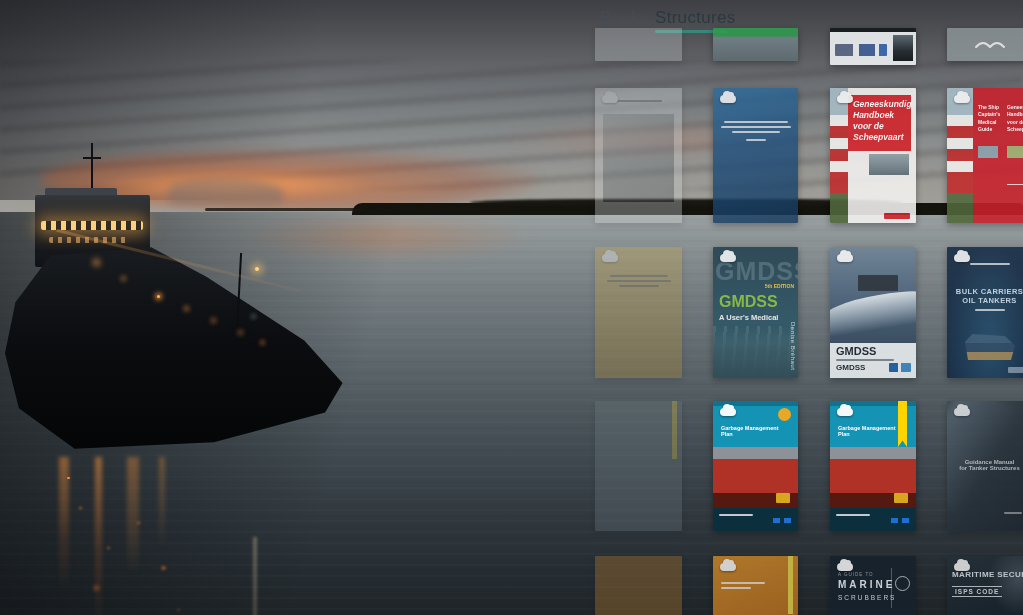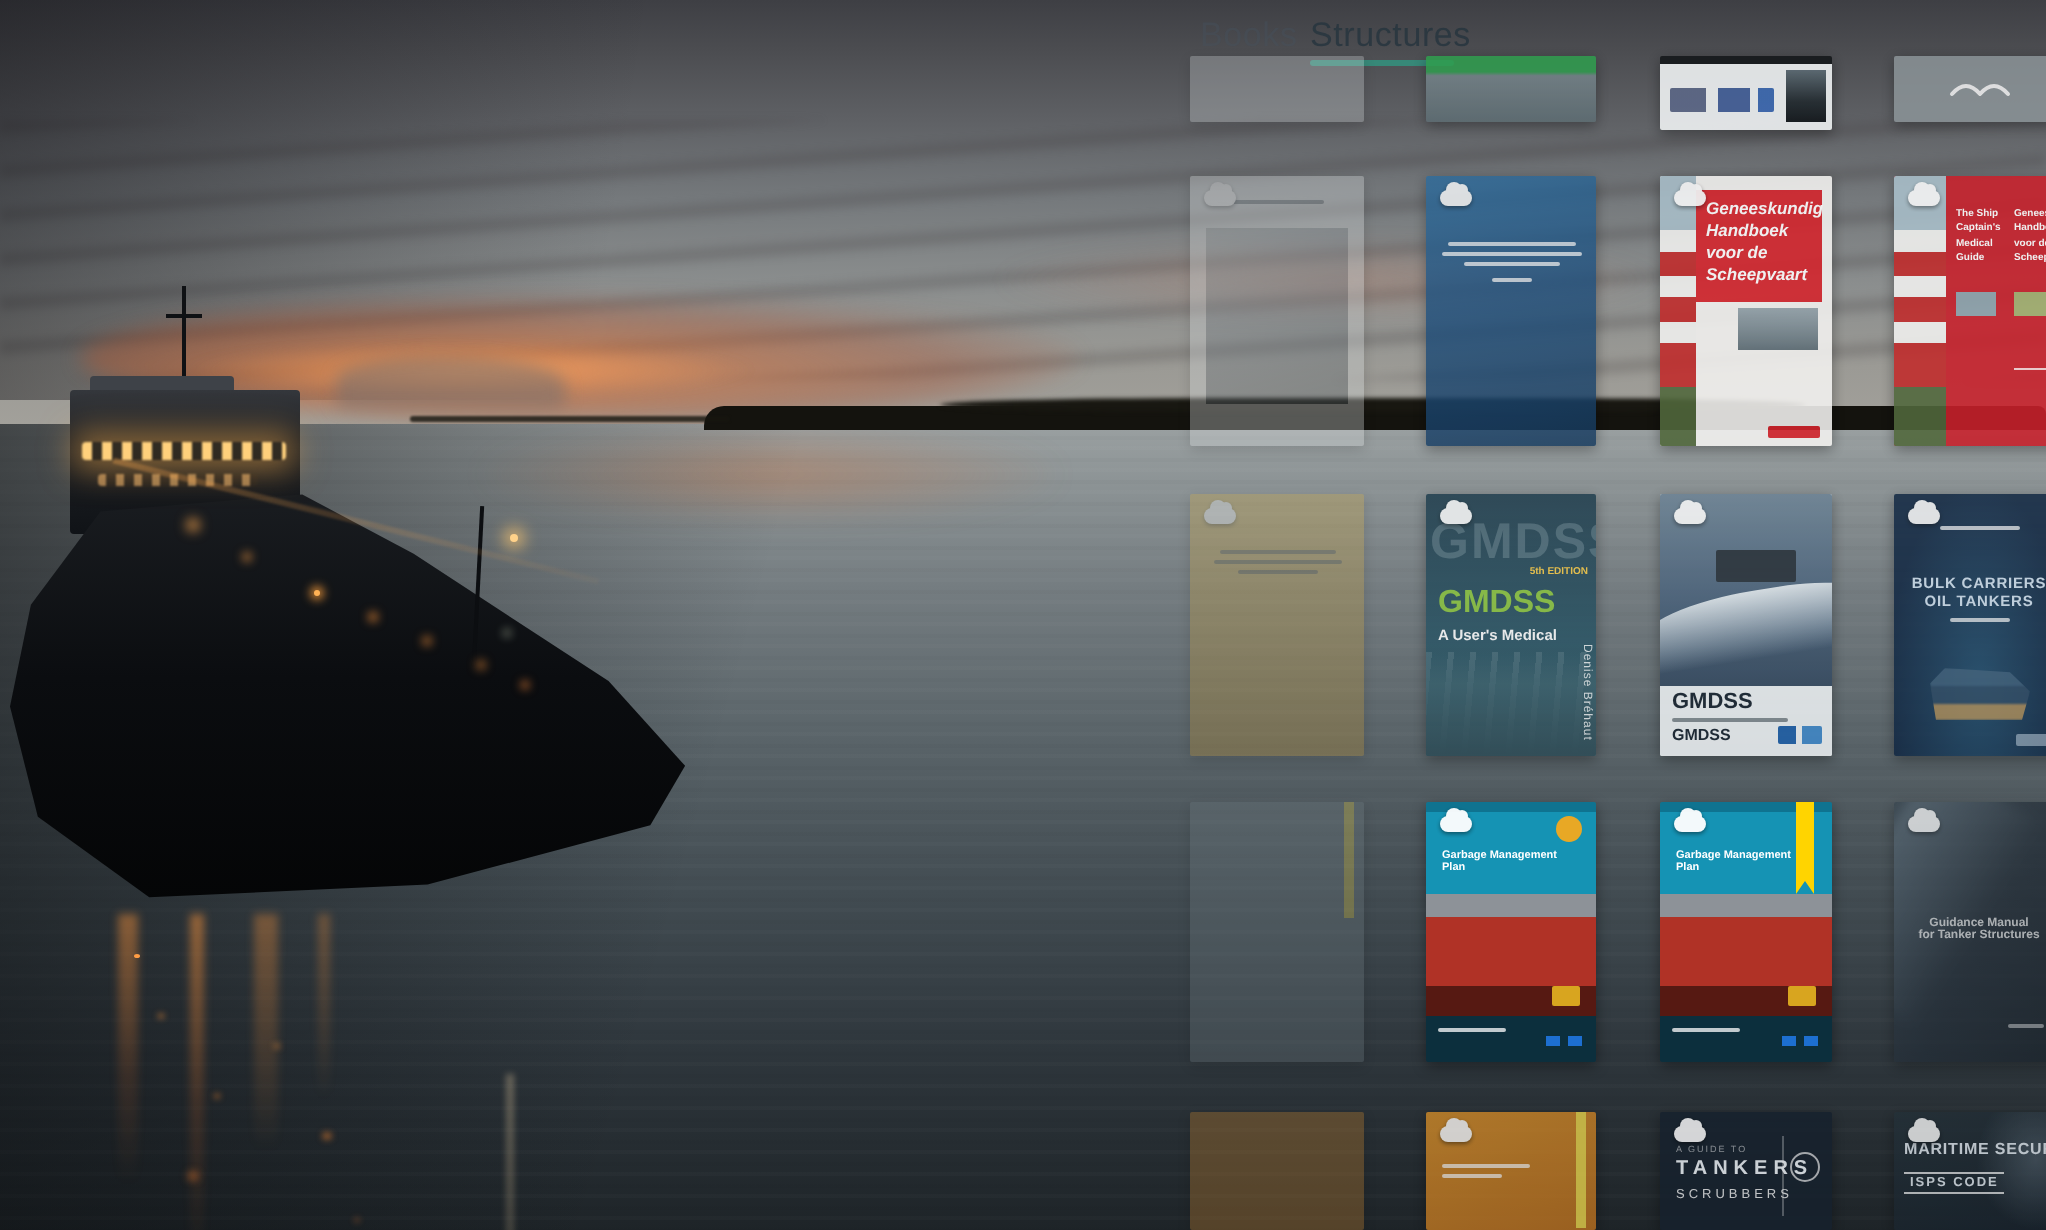--- a/index.html
+++ b/index.html
@@ -349,21 +349,21 @@
   <div class="tile tA r4 t16 dim"></div>
   <div class="tile tB r4 t17">
     <div class="cloud"></div>
     <div class="stripe"></div>
     <div class="tb" style="width:44px;margin:26px 0 0 8px;"></div>
     <div class="tb" style="width:30px;margin:3px 0 0 8px;"></div>
   </div>
   <div class="tile tC r4 t18">
     <div class="cloud"></div>
     <div class="k">A GUIDE TO</div>
-    <div class="m">TANKERS</div>
+    <div class="m">MARINE</div>
     <div class="s">SCRUBBERS</div>
     <div class="div"></div>
     <div class="ring"></div>
   </div>
   <div class="tile tD r4 t19">
     <div class="ph"></div>
     <div class="cloud"></div>
     <div class="ms">MARITIME SECURITY</div>
     <div class="isps">ISPS CODE</div>
   </div>

